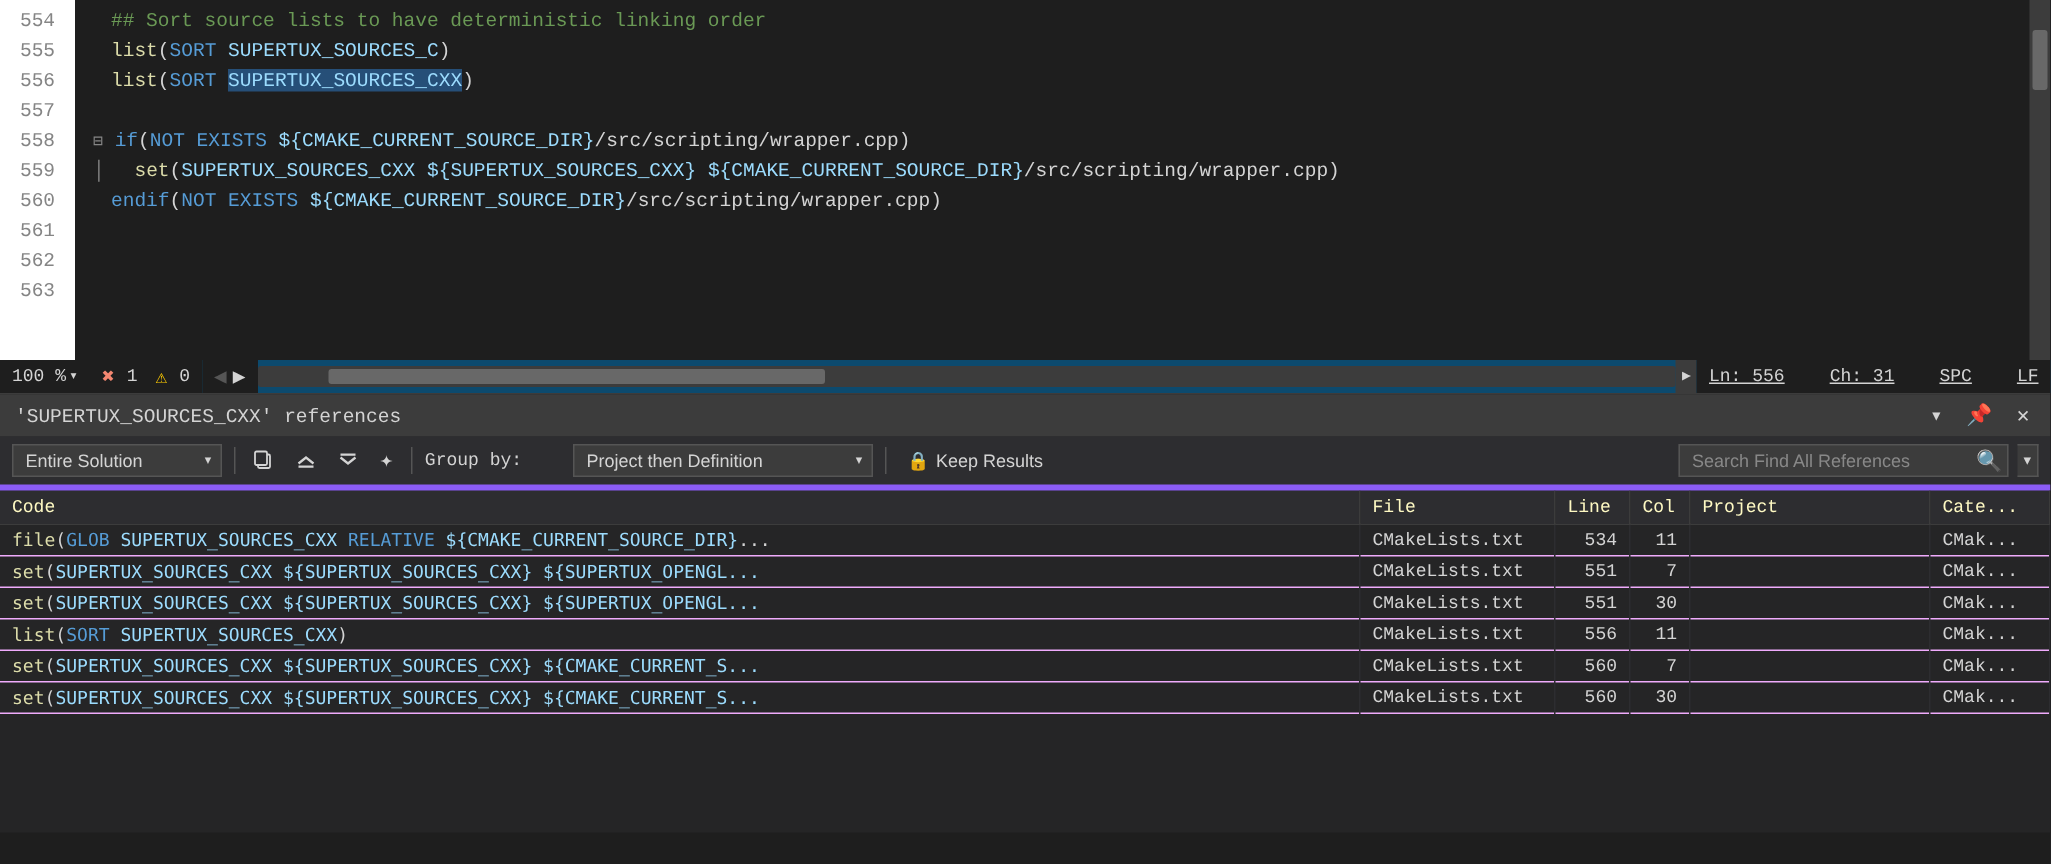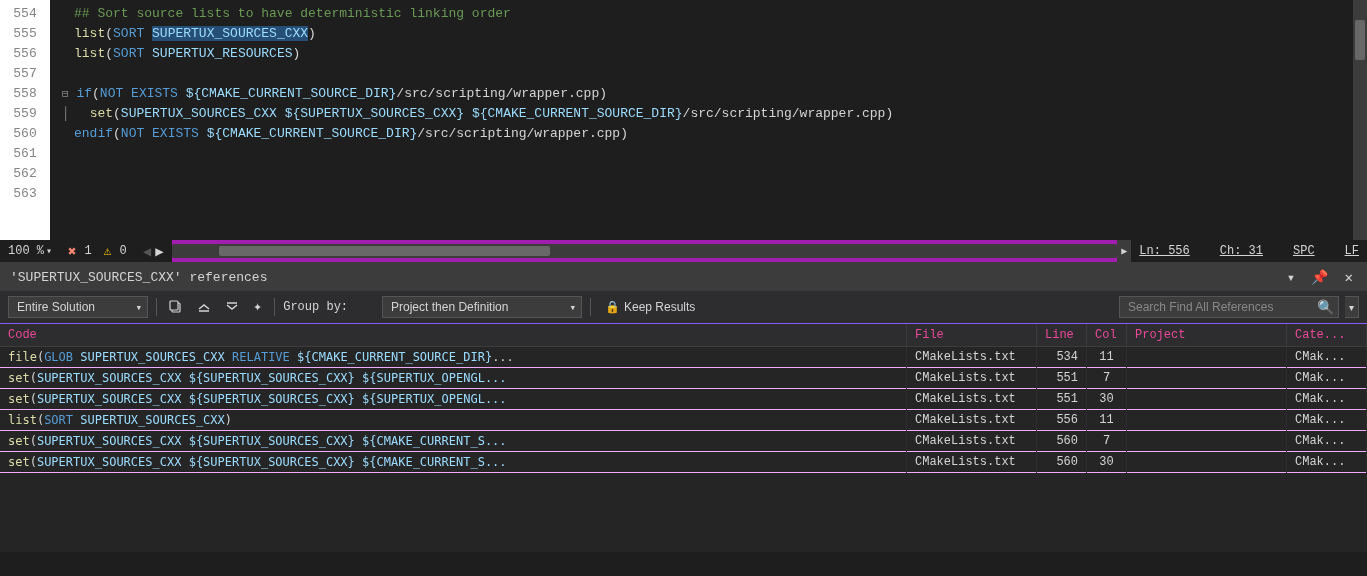--- a/index.html
+++ b/index.html
@@ -91,21 +91,21 @@
     }
 
     
     .find-refs-toolbar {
       background: #2d2d30;
       height: 32px;
       display: flex;
       align-items: center;
       padding: 16px 8px;
       gap: 6px;
-      border-bottom: 1px solid #8b5cf6;
+      border-bottom: 4px solid #8b5cf6;
     }
     .scope-dropdown {
       background: #3c3c3c;
       color: #d4d4d4;
       border: 1px solid #555;
       padding: 2px 24px 2px 8px;
       font-size: 12px;
       height: 22px;
       appearance: none;
       position: relative;
@@ -226,21 +226,21 @@
       width: 100%;
       border-collapse: collapse;
       font-size: 12px;
     }
     .results-header {
       background: #2d2d30;
       position: sticky;
       top: 0;
     }
     .results-header th {
-      color: #ec4899;
+      color: #fef9c3;
       font-weight: normal;
       text-align: left;
       padding: 4px 8px;
       border-bottom: 1px solid #3c3c3c;
       border-right: 1px solid #3c3c3c;
       white-space: nowrap;
     }
     .results-body tr {
       border-bottom: 1px solid #f0abfc;
     }
@@ -248,33 +248,33 @@
       padding: 3px 8px;
       color: #d4d4d4;
       border-right: 1px solid #2d2d30;
       white-space: nowrap;
       overflow: hidden;
       text-overflow: ellipsis;
     }
     .col-code { max-width: 660px; }
     .col-file { width: 130px; }
     .col-line { width: 50px; text-align: right; }
-    .col-col { width: 40px; text-align: center; }
+    .col-col { width: 40px; text-align: right; }
     .col-project { width: 160px; }
     .col-cate { width: 80px; }
     .code-cell { font-family: Consolas, monospace; font-size: 12px; color: #d4d4d4; }
     .code-kw { color: #569cd6; }
     .code-fn { color: #dcdcaa; }
     .code-var { color: #9cdcfe; }
 
     .status-full-bar {
       display: flex;
       align-items: center;
       height: 22px;
-      background: #a21caf;
+      background: #0c4a6e;
       justify-content: center;
     }
     .status-segment {
       height: 22px;
       display: flex;
       align-items: center;
       padding: 0 8px;
       font-size: 12px;
       color: #d4d4d4;
       background: #1e1e1e;
@@ -309,30 +309,30 @@
     <div>562</div>
     <div>563</div>
   </div>
   <div class="code-content">
 
     <div class="code-line">
       <span style="margin-left:16px"></span>
       <span class="cm">## Sort source lists to have deterministic linking order</span>
     </div>
 
+    <div class="code-line">
+      <span style="margin-left:16px"></span>
+      <span class="fn">list</span><span>(</span><span class="kw">SORT</span><span> </span><span class="var">SUPERTUX_SOURCES_C</span><span>)</span>
+    </div>
 
     <div class="code-line">
       <span style="margin-left:16px"></span>
       <span class="fn">list</span><span>(</span><span class="kw">SORT</span><span> </span><span class="selected-text" style="color:#9cdcfe">SUPERTUX_SOURCES_CXX</span><span>)</span>
     </div>
 
-    <div class="code-line">
-      <span style="margin-left:16px"></span>
-      <span class="fn">list</span><span>(</span><span class="kw">SORT</span><span> </span><span class="var">SUPERTUX_RESOURCES</span><span>)</span>
-    </div>
 
     <div class="code-line">&nbsp;</div>
 
     <div class="code-line">
       <span style="margin-left:4px;color:#858585;font-size:11px">⊟</span>
       <span class="kw">if</span><span>(</span><span class="kw">NOT</span><span> </span><span class="kw">EXISTS</span><span> </span><span class="var">${CMAKE_CURRENT_SOURCE_DIR}</span><span>/src/scripting/wrapper.cpp)</span>
     </div>
 
     <div class="code-line">
       <span style="margin-left:4px;color:#858585">│</span>

